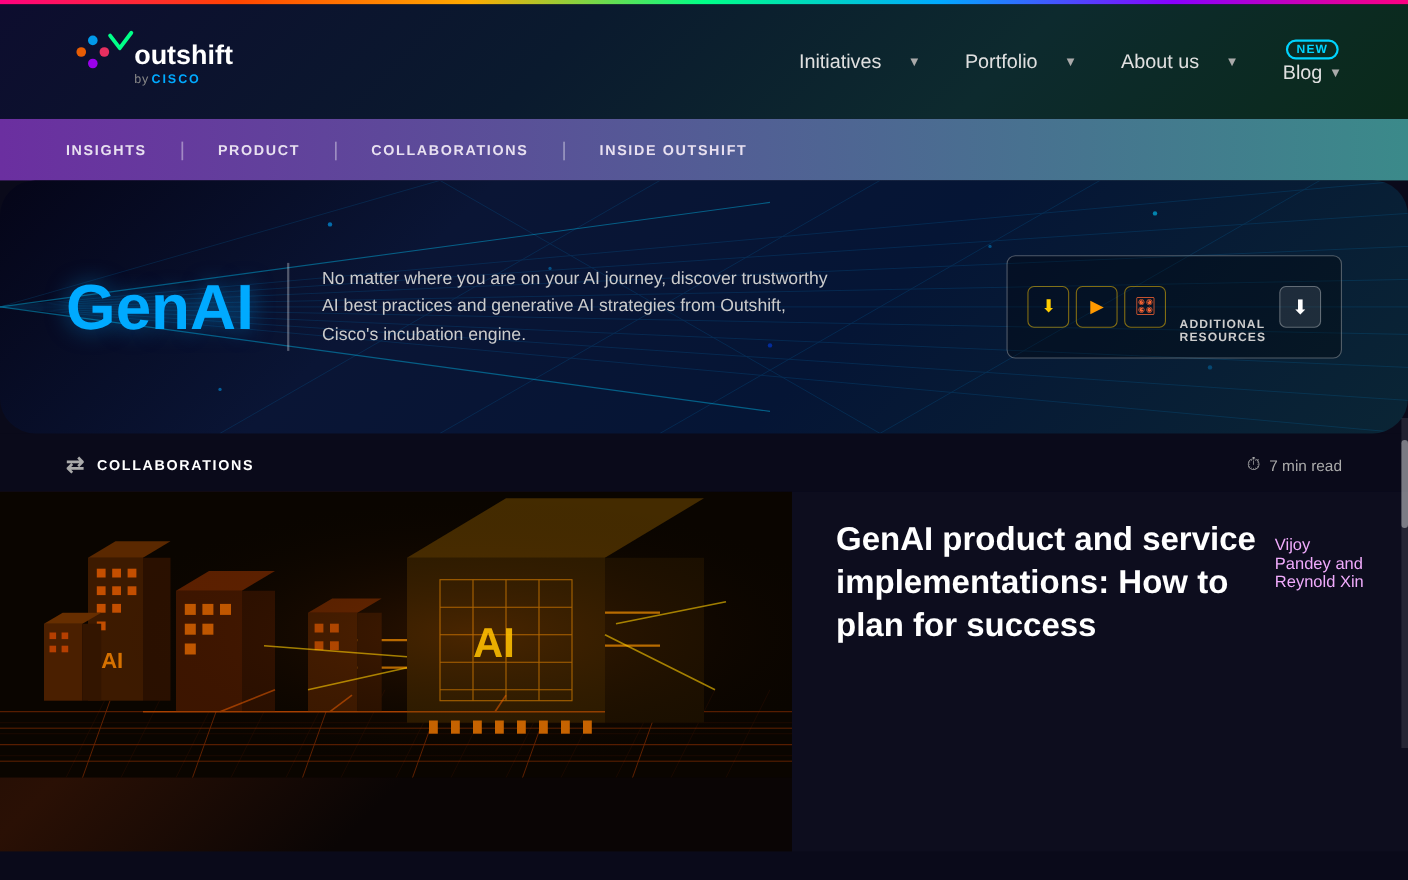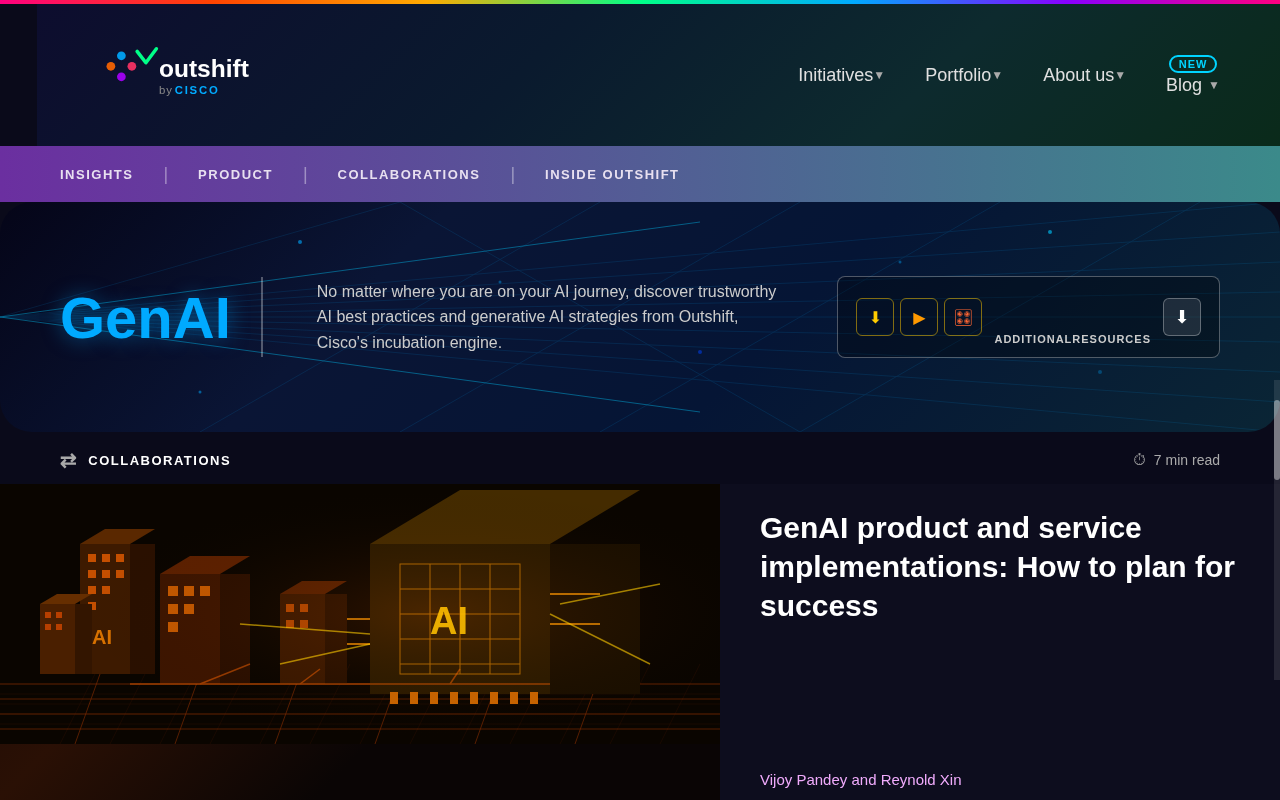--- a/index.html
+++ b/index.html
@@ -10,24 +10,23 @@
       height: 4px;
       background: linear-gradient(to right, #ff0080, #ff4400, #ffaa00, #00ff88, #00aaff, #8800ff, #ff0080);
     }
 
     
     .header {
       display: flex;
       align-items: center;
       justify-content: space-between;
       padding: 0 60px;
-      height: 142px;
+      height: 104px;
       background: linear-gradient(135deg, #0d0d2e 0%, #0a1a2e 40%, #0d2a2e 70%, #0a2a1a 100%);
       position: relative;
-      margin-left: 37px;
     }
 
     .logo-area {
       display: flex;
       flex-direction: column;
     }
 
     
     .logo-svg {
       width: 180px;
@@ -36,21 +35,21 @@
 
     .nav-menu {
       display: flex;
       align-items: center;
       gap: 40px;
     }
 
     .nav-item {
       display: flex;
       align-items: center;
-      gap: 0;
+      gap: 24px;
       color: #e0e0e0;
       font-size: 18px;
       cursor: pointer;
       text-decoration: none;
       white-space: nowrap;
     }
 
     .nav-chevron {
       font-size: 12px;
       color: #aaa;
@@ -169,21 +168,20 @@
       margin-right: 30px;
       z-index: 1;
     }
 
     .hero-text {
       max-width: 460px;
       font-size: 16px;
       line-height: 1.6;
       color: #ccc;
       z-index: 1;
-      margin-left: 24px;
     }
 
     .hero-resources {
       margin-left: auto;
       z-index: 1;
       border: 1px solid rgba(255,255,255,0.3);
       border-radius: 8px;
       padding: 12px 18px;
       display: flex;
       align-items: center;
@@ -202,21 +200,21 @@
       border: 1px solid rgba(255,200,0,0.5);
       border-radius: 6px;
       display: flex;
       align-items: center;
       justify-content: center;
       font-size: 18px;
     }
 
     .resource-text {
       display: flex;
-      flex-direction: row;
+      flex-direction: column;
       align-items: flex-start;
       margin-top: 44px;
     }
 
     .resource-label {
       font-size: 11px;
       font-weight: 700;
       letter-spacing: 1px;
       color: #ccc;
     }
@@ -287,21 +285,21 @@
       background: linear-gradient(135deg, #1a0a05 0%, #2a1005 30%, #0a0505 60%);
       position: relative;
       overflow: hidden;
     }
 
     .article-text {
       flex: 1;
       padding: 24px 40px;
       background: #0d0d1e;
       display: flex;
-      flex-direction: column;
+      flex-direction: row;
       justify-content: space-between;
     }
 
     .article-title {
       font-size: 30px;
       font-weight: 700;
       color: #fff;
       line-height: 1.3;
     }
 

